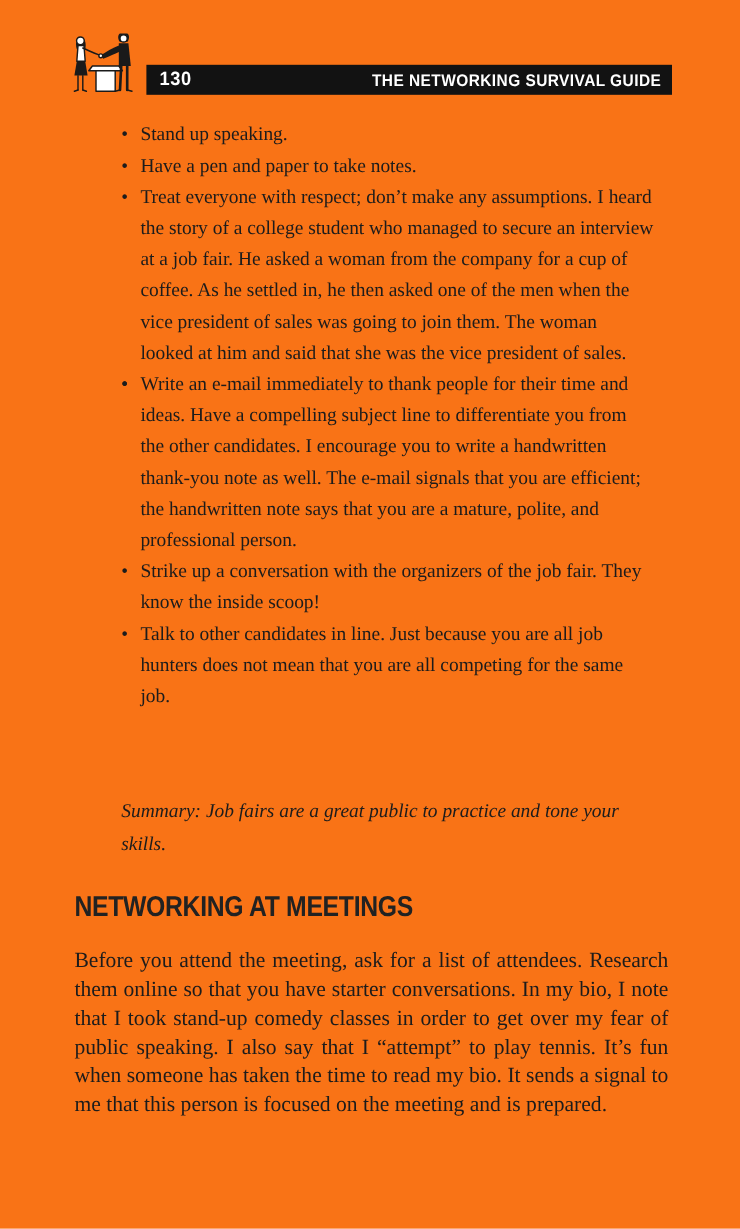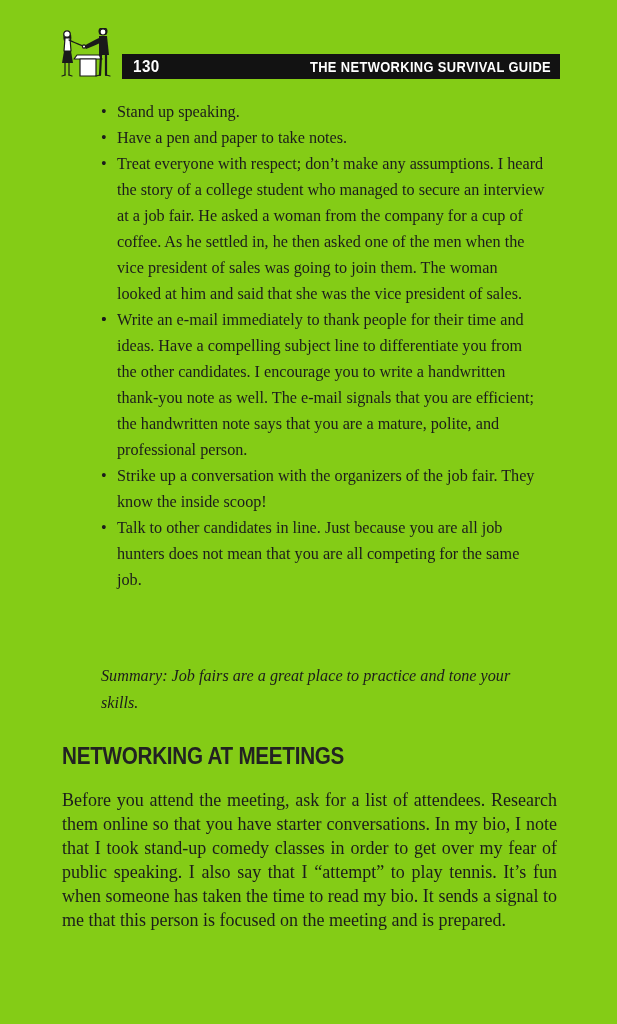--- a/index.html
+++ b/index.html
@@ -4,21 +4,21 @@
 <style>
   html, body {
     margin: 0;
     padding: 0;
     background: #ffffff;
   }
   .page {
     position: relative;
     width: 617px;
     height: 1024px;
-    background: #84cc16;
+    background: #f97316;
     overflow: hidden;
     color: #1c1c1c;
     font-family: "Liberation Serif", serif;
   }
 
   
   .illus {
     position: absolute;
     left: 56px;
     top: 25px;
@@ -158,19 +158,19 @@
   <ul class="bullets">
     <li><span class="bullet-dot">•</span><span>Stand up speaking.</span></li>
     <li><span class="bullet-dot">•</span><span>Have a pen and paper to take notes.</span></li>
     <li><span class="bullet-dot">•</span><span>Treat everyone with respect; don’t make any assumptions. I heard the story of a college student who managed to secure an interview at a job fair. He asked a woman from the company for a cup of coffee. As he settled in, he then asked one of the men when the vice president of sales was going to join them. The woman looked at him and said that she was the vice president of sales.</span></li>
     <li><span class="bullet-dot">•</span></li>
     <li><span class="bullet-dot">•</span><span>Write an e-mail immediately to thank people for their time and ideas. Have a compelling subject line to differentiate you from the other candidates. I encourage you to write a handwritten thank-you note as well. The e-mail signals that you are efficient; the handwritten note says that you are a mature, polite, and professional person.</span></li>
     <li><span class="bullet-dot">•</span><span>Strike up a conversation with the organizers of the job fair. They know the inside scoop!</span></li>
     <li><span class="bullet-dot">•</span><span>Talk to other candidates in line. Just because you are all job hunters does not mean that you are all competing for the same job.</span></li>
   </ul>
 
-  <p class="summary">Summary: Job fairs are a great place to practice and tone your skills.</p>
+  <p class="summary">Summary: Job fairs are a great public to practice and tone your skills.</p>
 
   <h2 class="heading">NETWORKING AT MEETINGS</h2>
 
   <p class="para">Before you attend the meeting, ask for a list of attendees. Research them online so that you have starter conversations. In my bio, I note that I took stand-up comedy classes in order to get over my fear of public speaking. I also say that I “attempt” to play tennis. It’s fun when someone has taken the time to read my bio. It sends a signal to me that this person is focused on the meeting and is prepared.</p>
 
 </div>
 
 </body></html>

